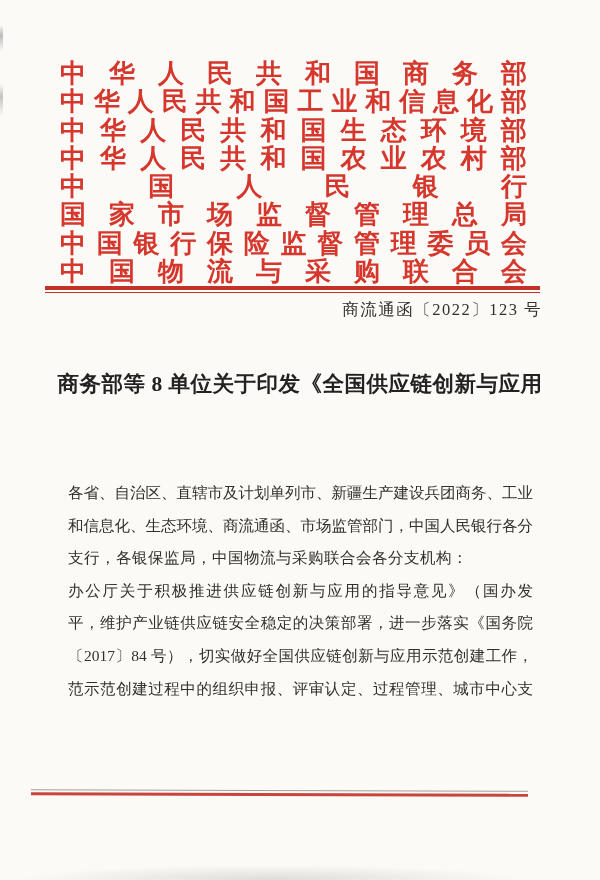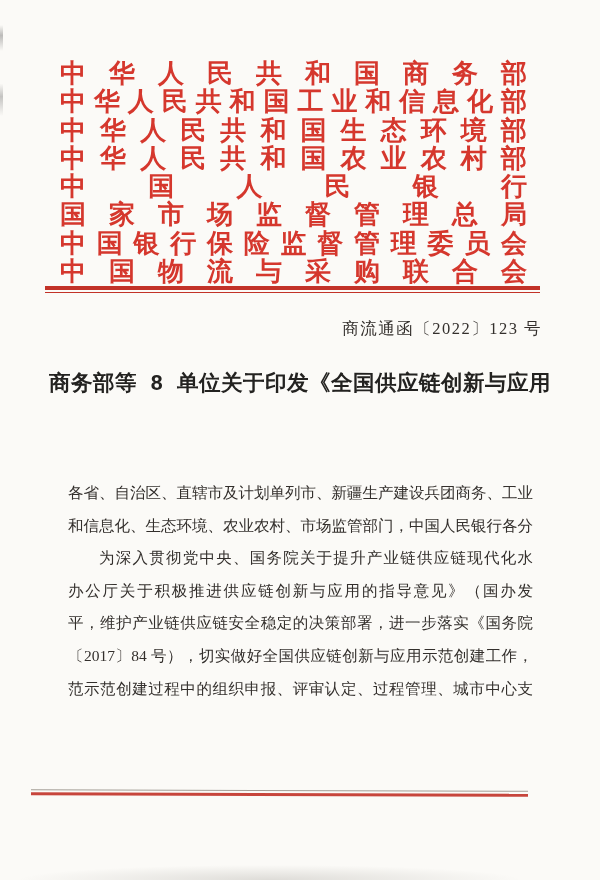--- a/index.html
+++ b/index.html
@@ -41,40 +41,39 @@
   .red-rule{
     position:absolute;
     top:286px;left:45px;width:495px;
     height:2px;
     border-top:4px solid var(--rule-red);
     border-bottom:1.5px solid var(--rule-red);
   }
   
   .doc-number{
     position:absolute;
-    top:318px;right:58px;
+    top:299px;right:58px;
     font-size:16.5px;
     letter-spacing:1.5px;
     color:var(--text);
     white-space:nowrap;
   }
   
   .title{
     position:absolute;
     top:366px;left:40px;right:40px;
     text-align:center;
     color:#232220;
   }
   .title-line{
     font-size:21.5px;
     font-weight:700;
     line-height:36.5px;
     letter-spacing:0.5px;
     white-space:nowrap;
-    font-family:Liberation Mono, monospace;
   }
   
   .doc-body{
     position:absolute;
     top:477px;left:68px;width:465px;
     color:var(--text);
     font-size:15.5px;
   }
   .body-line{
     height:32.6px;
@@ -235,22 +234,22 @@
   <div class="red-rule"></div>
 
   <div class="doc-number">商流通函〔2022〕123 号</div>
 
   <div class="title">
     <div class="title-line">商务部等 8 单位关于印发《全国供应链创新与应用</div>
   </div>
 
   <div class="doc-body">
       <div class="body-line justify">各省、自治区、直辖市及计划单列市、新疆生产建设兵团商务、工业</div>
-      <div class="body-line justify">和信息化、生态环境、农业农村、市场监管部门，中国人民银行各分</div>
-      <div class="body-line justify indent">为深入贯彻党中央、国务院关于提升产业链供应链现代化水</div>
+      <div class="body-line justify">和信息化、生态环境、商流通函、市场监管部门，中国人民银行各分</div>
+      <div class="body-line nojust">支行，各银保监局，中国物流与采购联合会各分支机构：</div>
       <div class="body-line justify">办公厅关于积极推进供应链创新与应用的指导意见》（国办发</div>
       <div class="body-line justify">平，维护产业链供应链安全稳定的决策部署，进一步落实《国务院</div>
       <div class="body-line justify">〔2017〕84 号），切实做好全国供应链创新与应用示范创建工作，规</div>
       <div class="body-line justify">范示范创建过程中的组织申报、评审认定、过程管理、城市中心支行，</div>
     </div>
 
   <div class="next-page-rule"></div>
   <div class="bottom-shadow"></div>
   <div class="left-edge-mark"></div>
 

